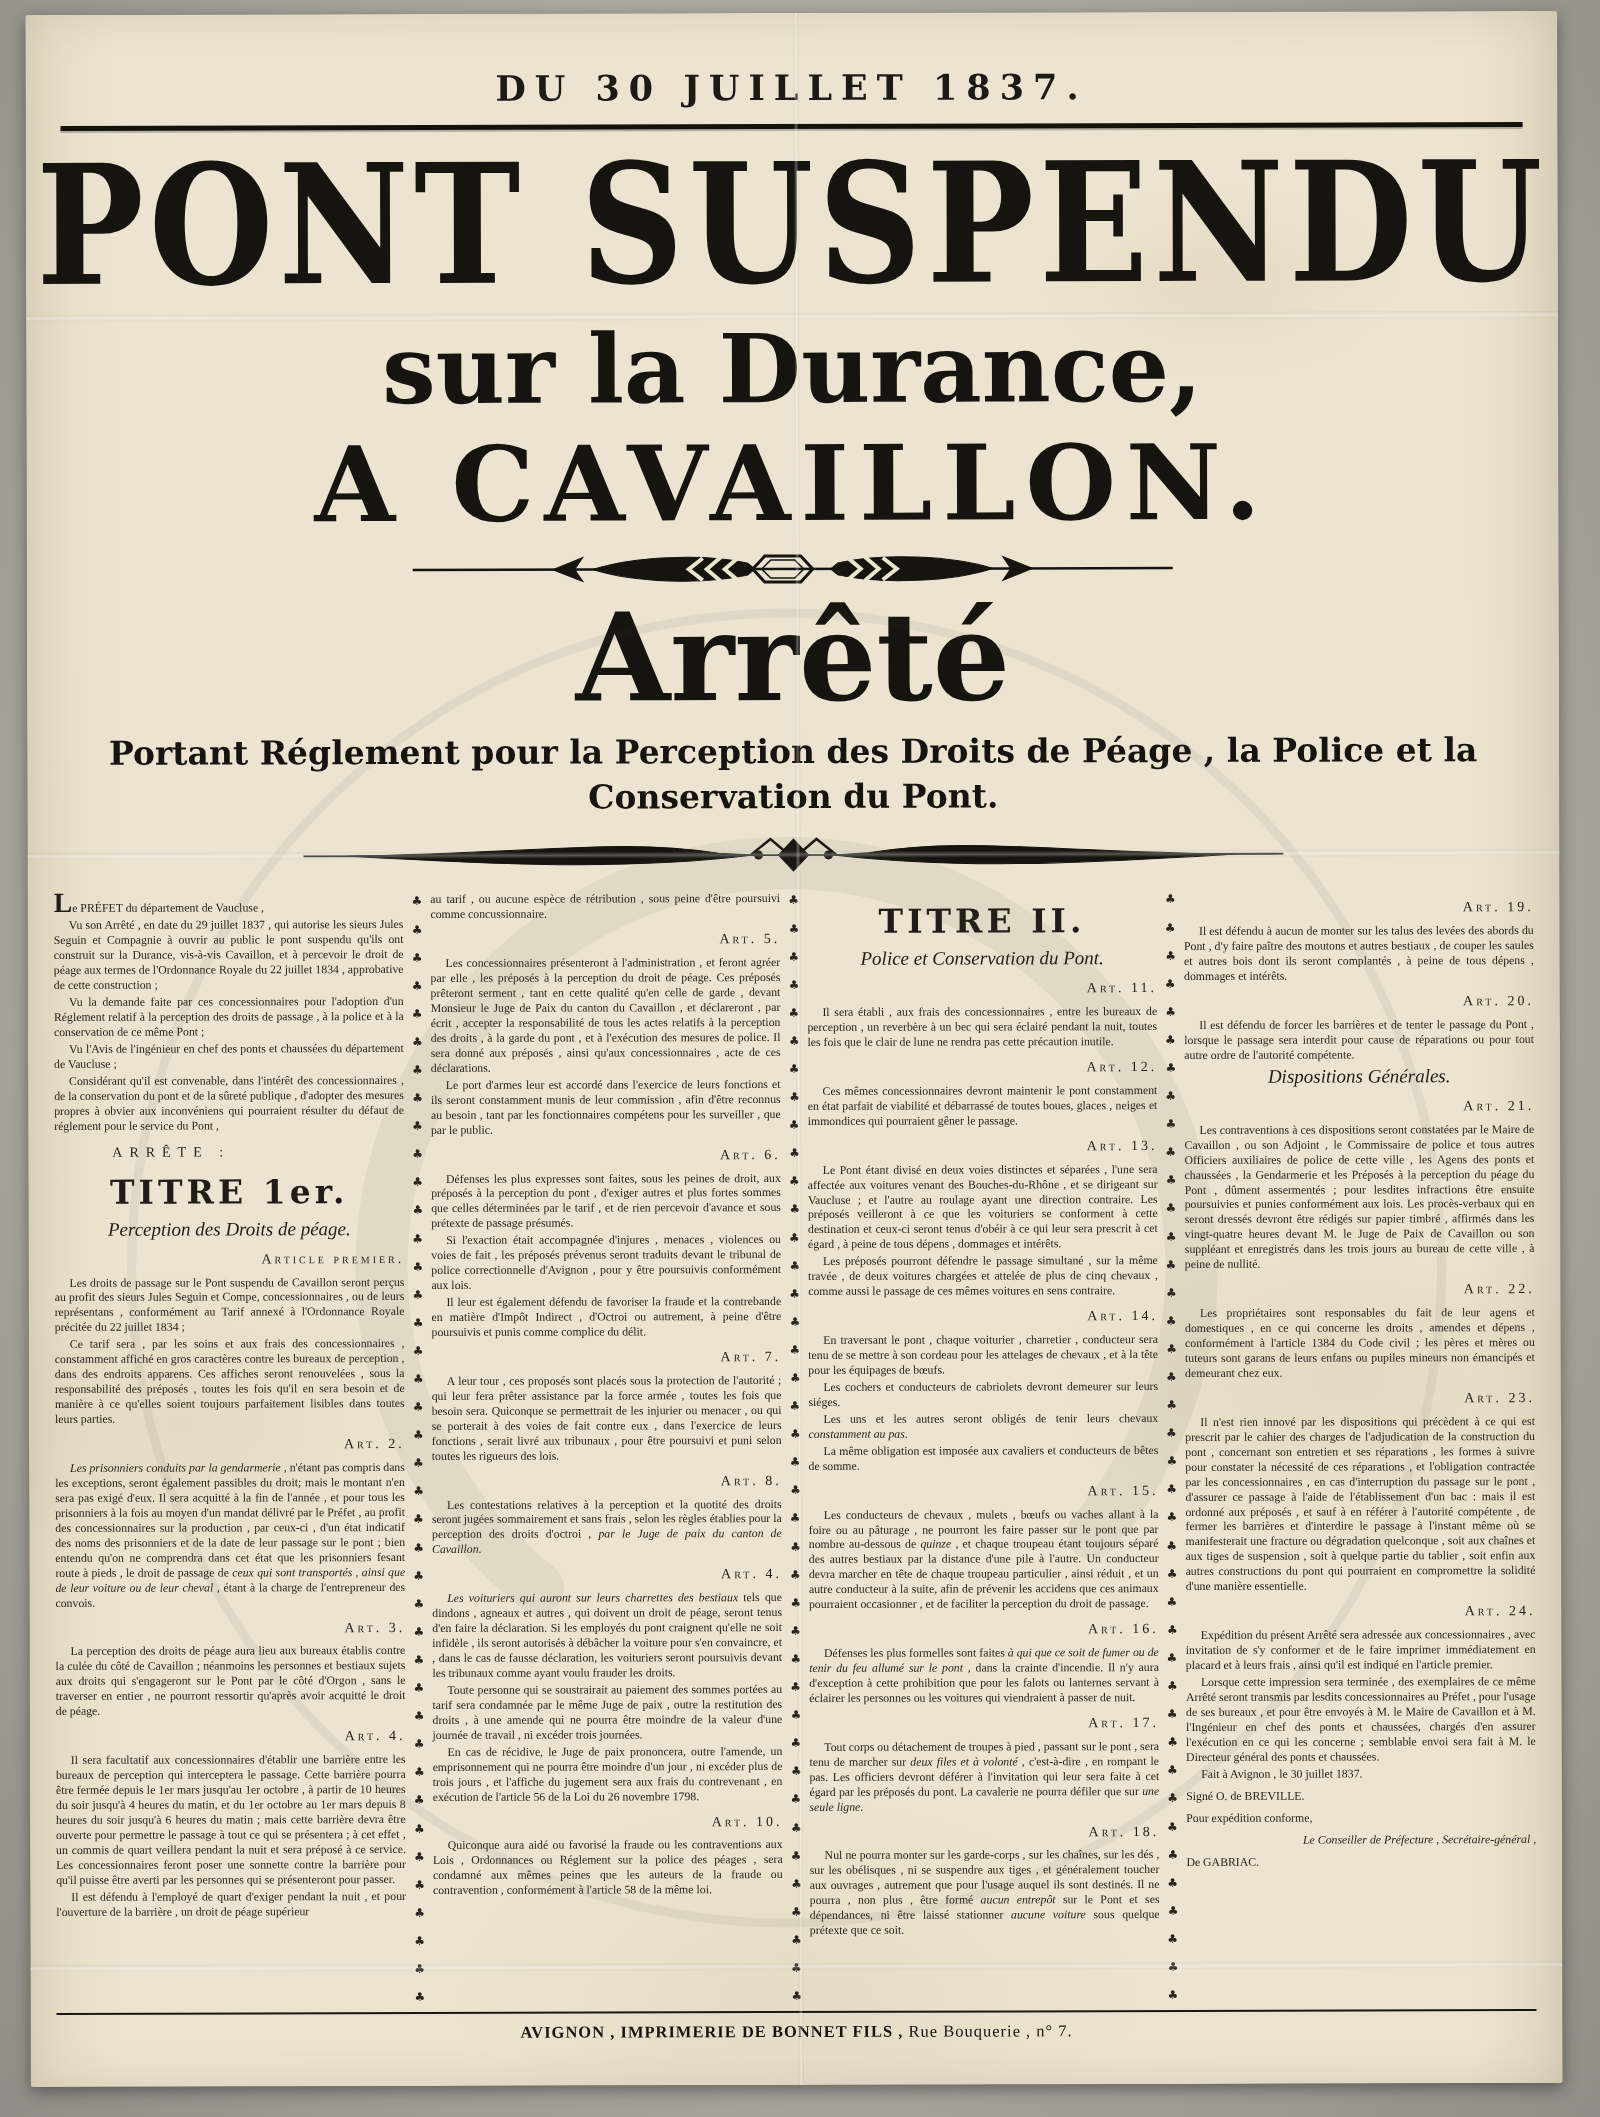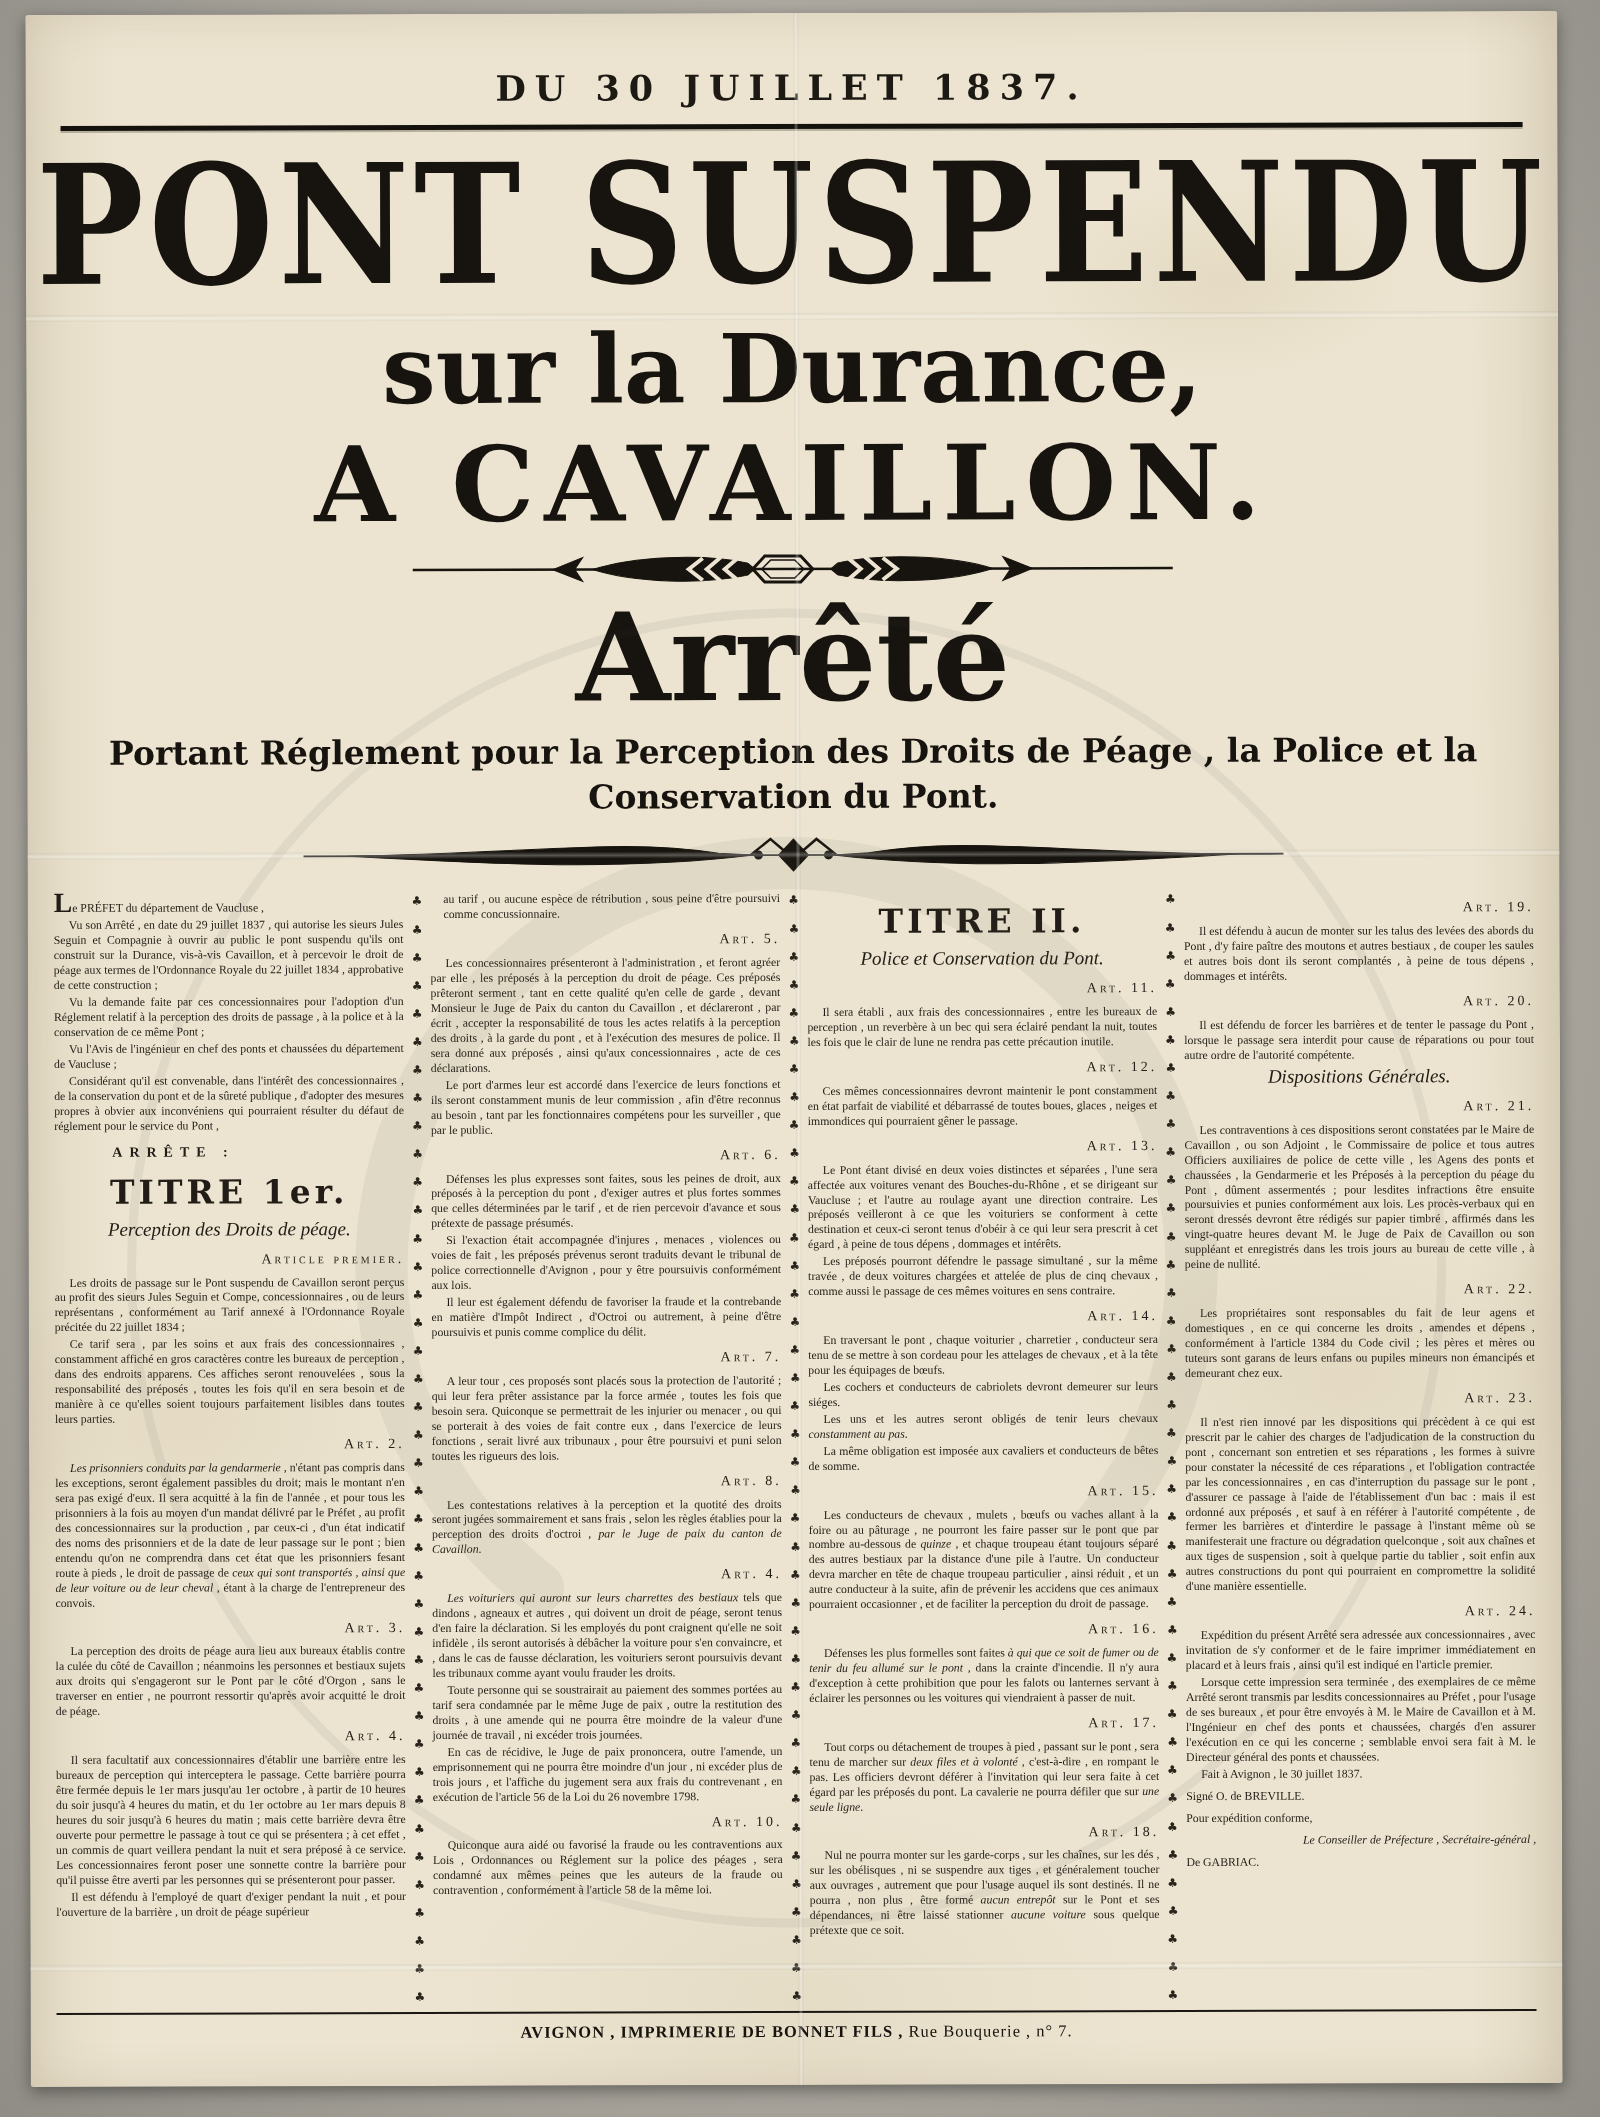--- a/index.html
+++ b/index.html
@@ -50,28 +50,28 @@
 
   .columns{display:flex;margin:14px 26px 0;height:1114px;overflow:hidden;}
   .col{flex:1 1 0;font-size:11.8px;line-height:1.27;color:#211d16;}
   .divider{width:27px;display:flex;flex-direction:column;align-items:center;
     justify-content:space-between;padding:3px 0;flex:0 0 auto;}
   .fleuron{font-family:"DejaVu Sans", sans-serif;font-size:12px;color:#29241b;line-height:1;}
   .fleuron:nth-child(even){transform:scaleX(-1);}
 
   .blk{margin:0 0 2px;}
   .p{text-indent:15px;text-align:justify;}
-  .p0{text-align:justify;margin-left:13px;}
+  .p0{text-align:justify;}
   .lead{text-align:justify;}
   .lead::first-letter{font-size:235%;line-height:.75;font-weight:600;}
   .art{text-align:right;font-variant:small-caps;letter-spacing:3px;font-size:14px;margin:9px 0 7px;}
   .titre{text-align:center;font-weight:bold;font-size:33px;letter-spacing:4px;margin:10px 0 4px;
     font-family:"DejaVu Serif", serif;}
   .sec{text-align:center;font-style:italic;font-size:19px;margin:2px 0 9px;}
-  .sp{letter-spacing:7px;font-size:14px;margin:10px 0 4px 58px;font-weight:bold;}
+  .sp{letter-spacing:7px;font-size:14px;margin:10px 0 4px 58px;}
   .ctr{text-align:left;margin:7px 0;}
   .ictr{text-align:right;font-style:italic;margin:7px 0;}
 
   .rule-bottom{margin:6px 26px 0;height:2px;background:#1a1712;}
   .imprint{text-align:center;margin-top:9px;font-size:16.5px;letter-spacing:1px;color:#17130e;}
   .imprint .b{font-weight:bold;}
 </style>
 </head>
 <body>
 

